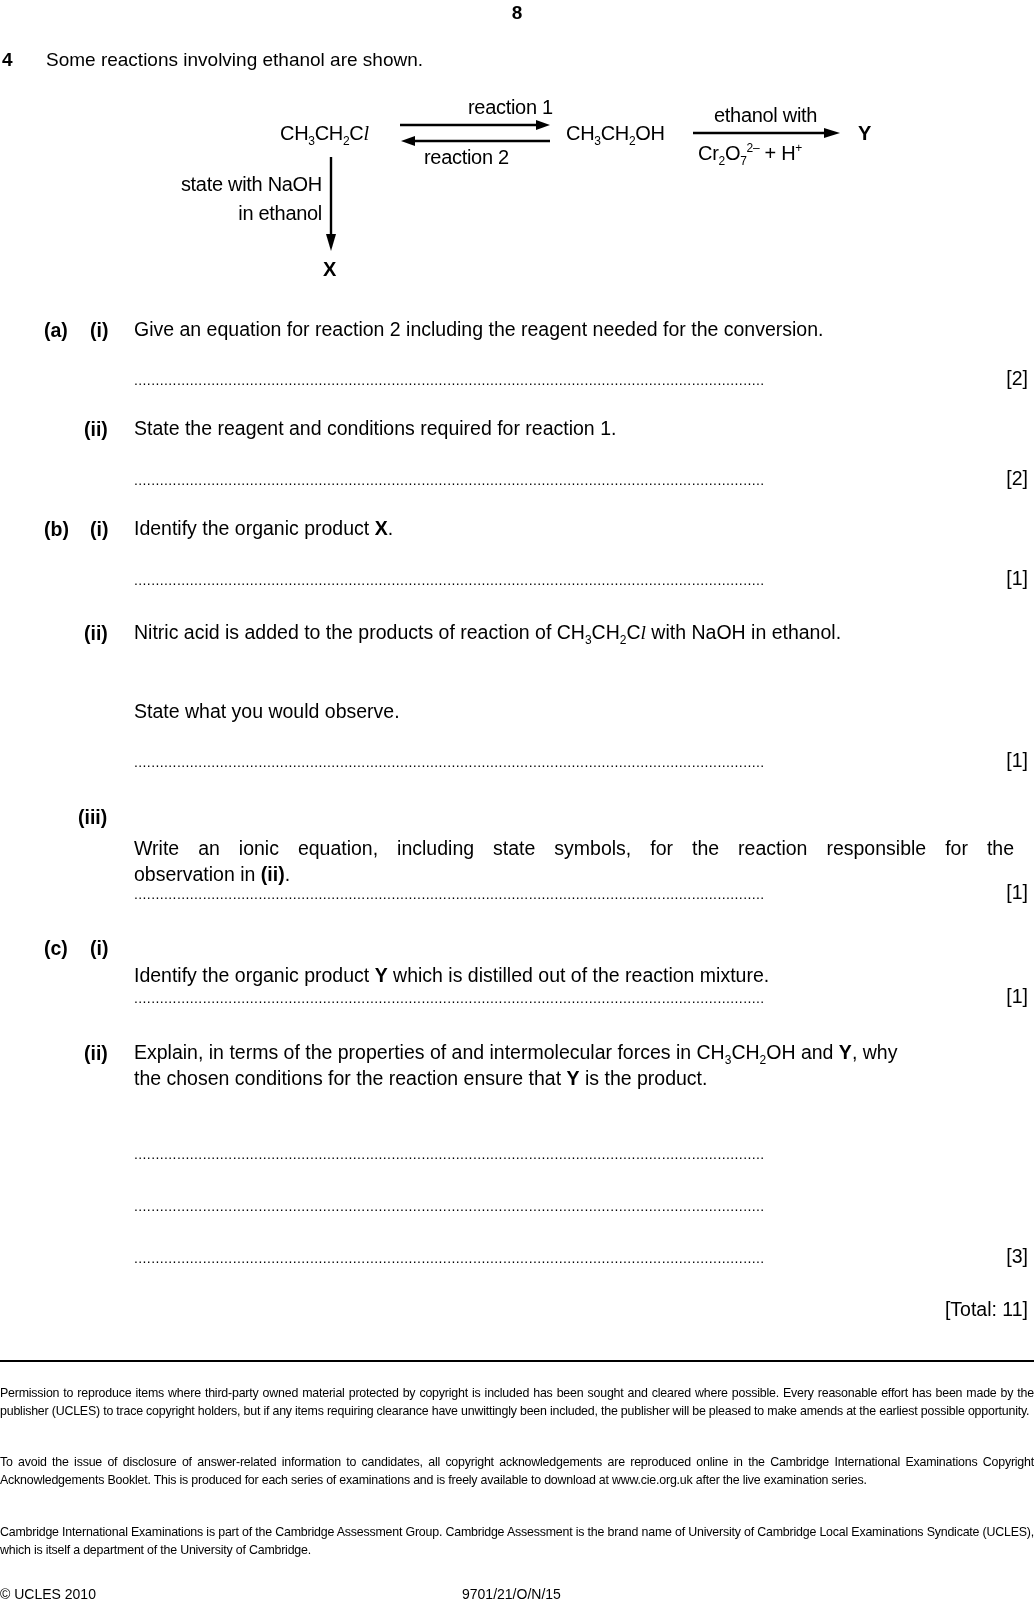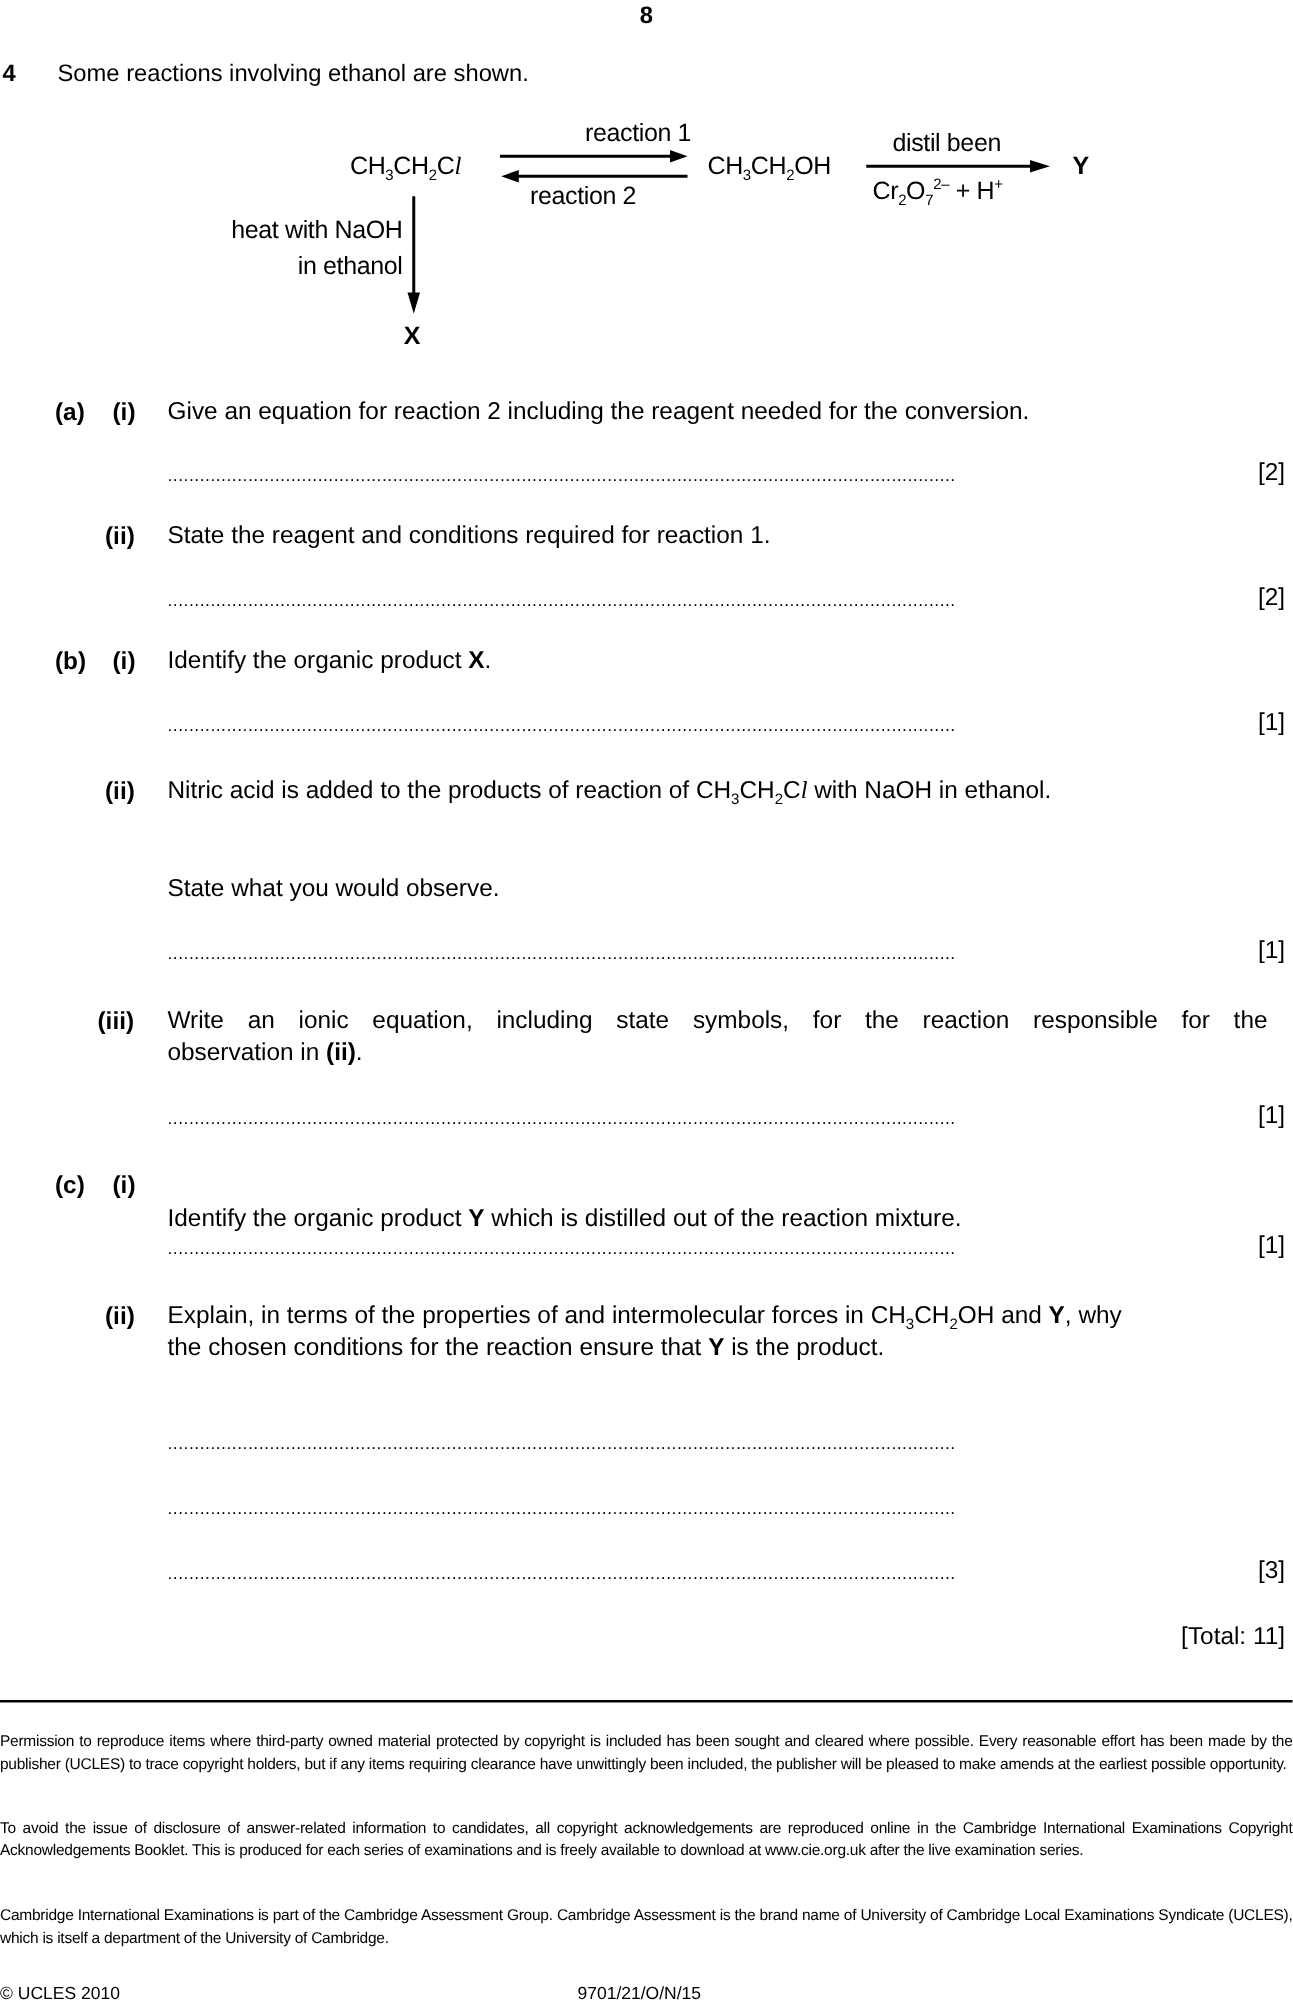--- a/index.html
+++ b/index.html
@@ -36,31 +36,31 @@
   <div class="abs" style="left:424px;top:146px;">reaction 2</div>
   <svg class="abs" style="left:398px;top:118px;" width="155" height="30" viewBox="0 0 155 30">
     <line x1="2" y1="7" x2="140" y2="7" stroke="#000" stroke-width="2.4"></line>
     <polygon points="138,2 152,7 138,12" fill="#000"></polygon>
     <line x1="15" y1="23" x2="152" y2="23" stroke="#000" stroke-width="2.4"></line>
     <polygon points="17,18 3,23 17,28" fill="#000"></polygon>
   </svg>
   <div class="abs" style="left:566px;top:122px;">
     <span>CH</span><sub>3</sub><span>CH</span><sub>2</sub><span>OH</span>
   </div>
-  <div class="abs" style="left:714px;top:104px;">distil been</div>
+  <div class="abs" style="left:714px;top:104px;">ethanol with</div>
   <svg class="abs" style="left:692px;top:126px;" width="150" height="14" viewBox="0 0 150 14">
     <line x1="1" y1="7" x2="134" y2="7" stroke="#000" stroke-width="2.4"></line>
     <polygon points="132,2 148,7 132,12" fill="#000"></polygon>
   </svg>
   <div class="abs" style="left:698px;top:142px;">
     <span>Cr</span><sub>2</sub><span>O</span><sub>7</sub><sup>2–</sup><span> + H</span><sup>+</sup>
   </div>
   <div class="abs" style="left:858px;top:122px;font-weight:bold;">Y</div>
   <div class="abs" style="left:150px;top:170px;width:172px;text-align:right;line-height:29px;">
-    <div>heat with NaOH</div>
+    <div>state with NaOH</div>
     <div>in ethanol</div>
   </div>
   <svg class="abs" style="left:324px;top:156px;" width="14" height="96" viewBox="0 0 14 96">
     <line x1="7" y1="1" x2="7" y2="80" stroke="#000" stroke-width="2.4"></line>
     <polygon points="2,78 7,95 12,78" fill="#000"></polygon>
   </svg>
   <div class="abs" style="left:323px;top:258px;font-weight:bold;">X</div>
 </div>
 
 <div class="abs lbl" style="left:44px;top:319px;">(a)</div>
@@ -85,21 +85,21 @@
 <div class="abs lbl" style="left:84px;top:622px;">(ii)</div>
 <div class="abs txt" style="left:134px;top:619px;">
   <div><span>Nitric acid is added to the products of reaction of CH</span><sub>3</sub><span>CH</span><sub>2</sub><span>C</span><span class="chem-l">l</span><span> with NaOH in ethanol.</span></div>
 </div>
 <div class="abs txt" style="left:134px;top:698px;">State what you would observe.</div>
 <div class="abs dots" style="top:752px;">...................................................................................................................................................</div>
 <div class="abs mark" style="top:749px;">[1]</div>
 
 <div class="abs lbl" style="left:78px;top:806px;">(iii)</div>
 <div class="abs txt" style="left:134px;top:803px;width:880px;">
-  <div style="text-align:justify;text-align-last:justify;">Write an ionic equation, including state symbols, for the reaction responsible for the</div>
+  <div style="text-align:justify;text-align-last:justify;margin-top:32px;">Write an ionic equation, including state symbols, for the reaction responsible for the</div>
   <div><span>observation in </span><b>(ii)</b><span>.</span></div>
 </div>
 <div class="abs dots" style="top:884px;">...................................................................................................................................................</div>
 <div class="abs mark" style="top:881px;">[1]</div>
 
 <div class="abs lbl" style="left:44px;top:937px;">(c)</div>
 <div class="abs lbl" style="left:90px;top:937px;">(i)</div>
 <div class="abs txt" style="left:134px;top:934px;margin-top:28px;">
   <span>Identify the organic product </span><b>Y</b><span> which is distilled out of the reaction mixture.</span>
 </div>

